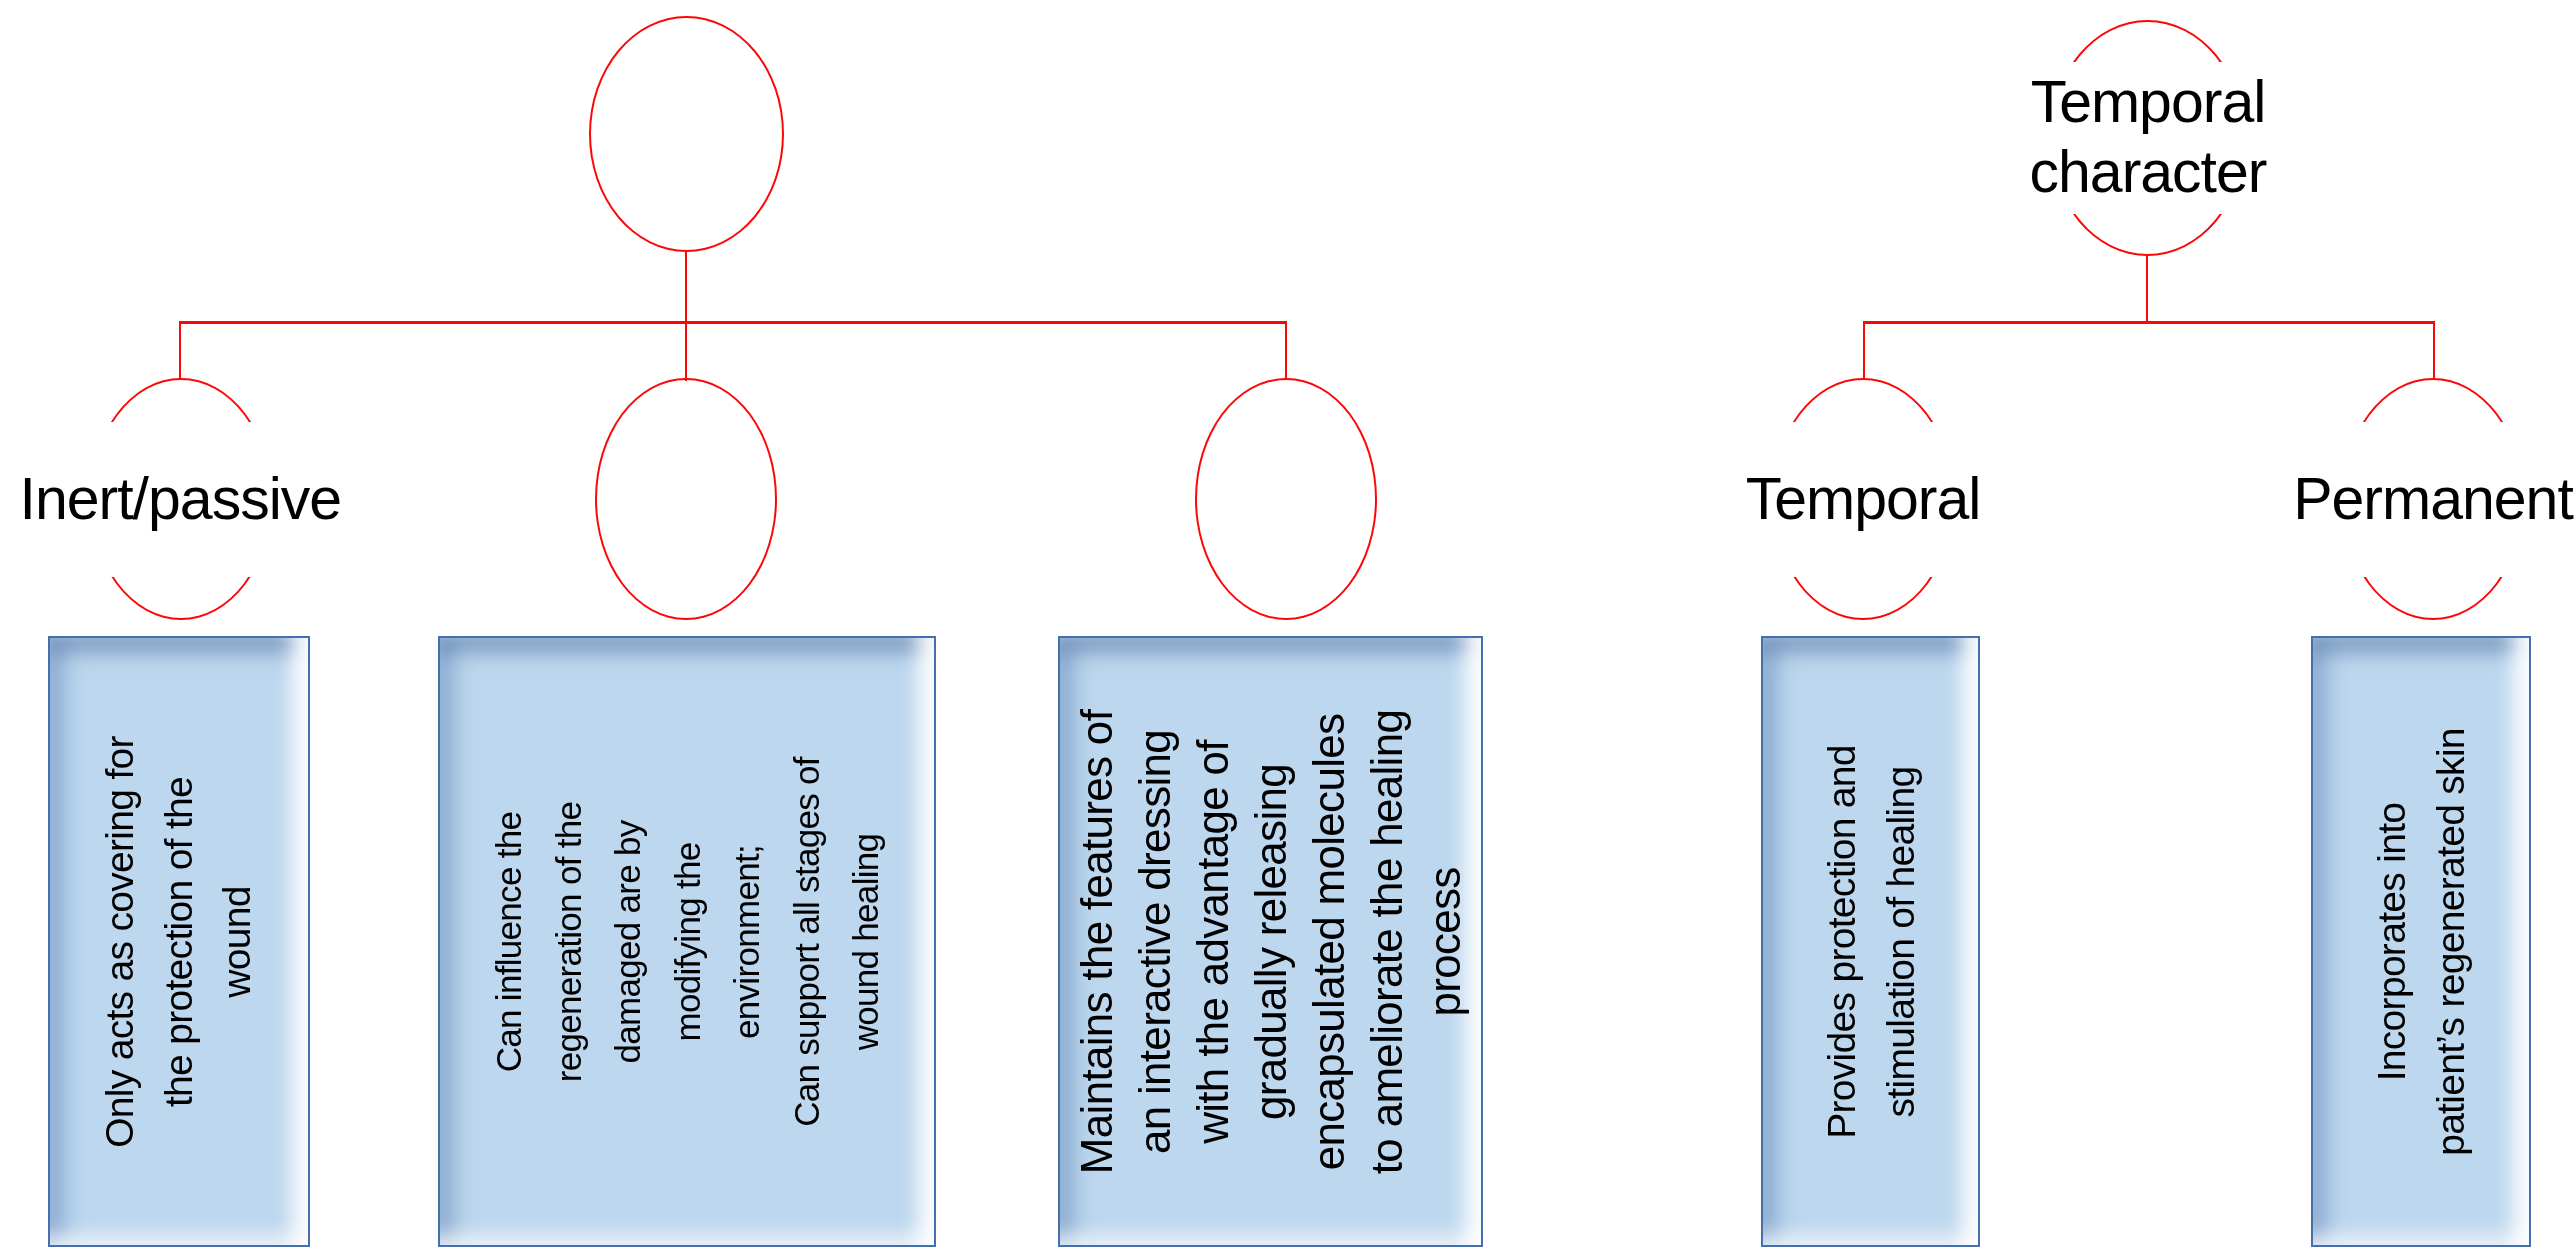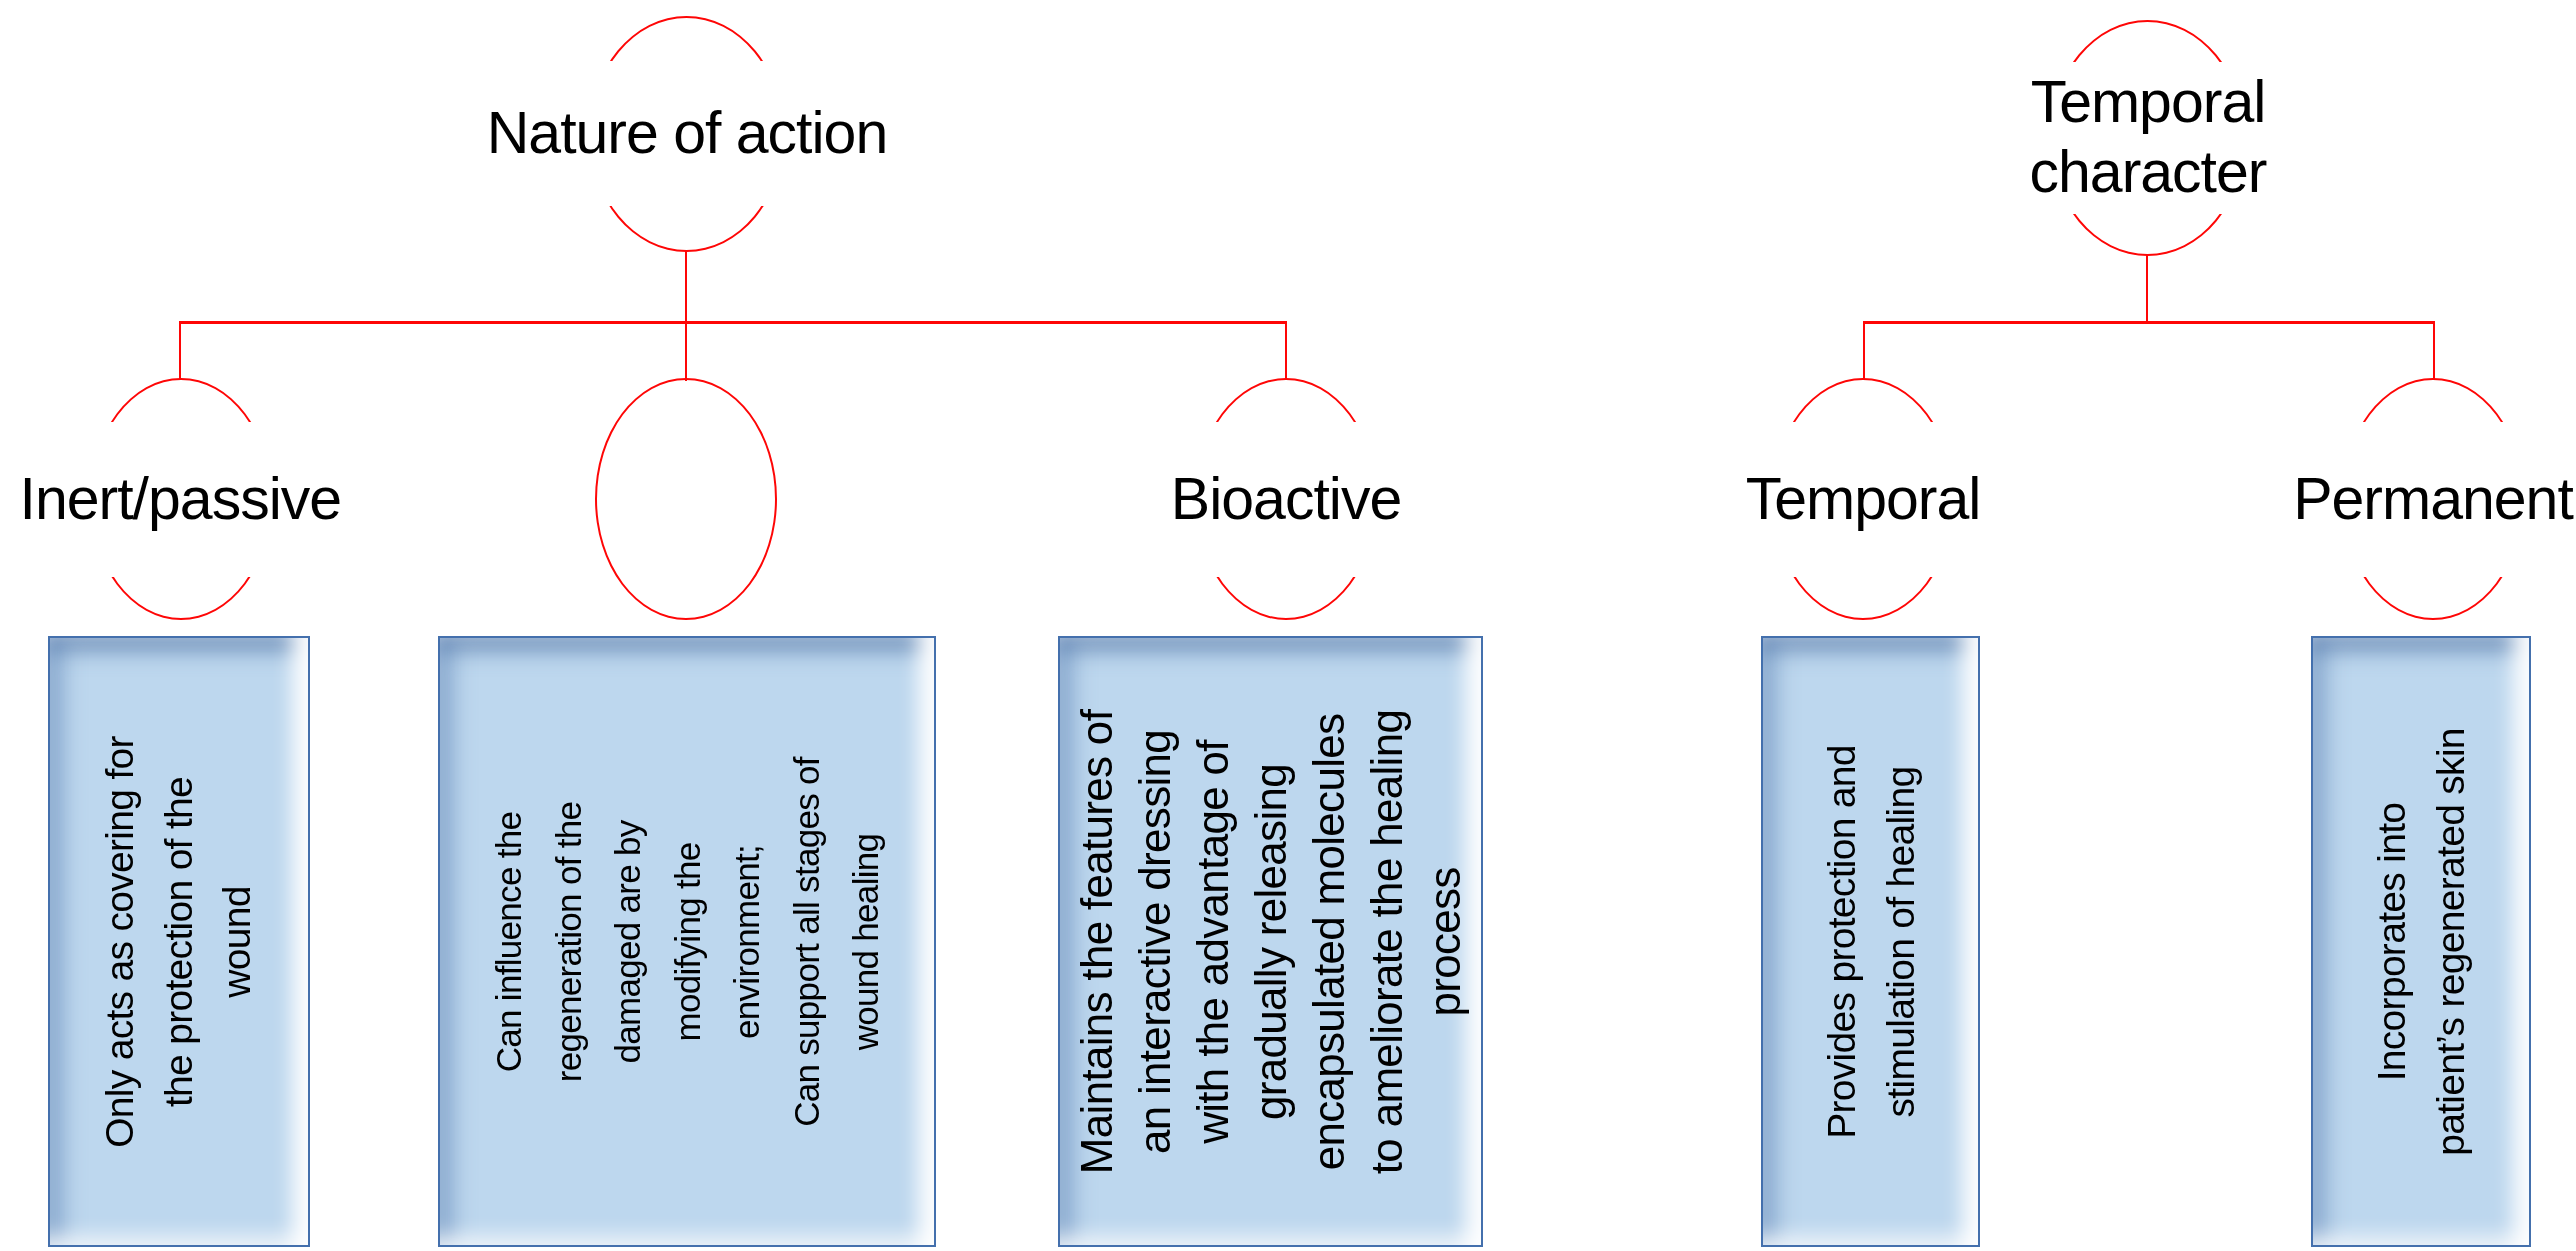--- a/index.html
+++ b/index.html
@@ -67,33 +67,31 @@
   <div class="line" style="left:179px; top:324px; width:2px; height:56px;"></div>
   <div class="line" style="left:685px; top:324px; width:2px; height:57px;"></div>
   <div class="line" style="left:1285px; top:324px; width:2px; height:56px;"></div>
 
   <div class="line" style="left:2146px; top:254px; width:2px; height:69px;"></div>
   <div class="line" style="left:1863px; top:321px; width:572px; height:2.7px;"></div>
   <div class="line" style="left:1863px; top:324px; width:2px; height:56px;"></div>
   <div class="line" style="left:2433px; top:324px; width:2px; height:56px;"></div>
 
   <div class="ellipse" style="left:589px; top:15.5px; width:195px; height:236px;"></div>
-  <div class="mask" style="left:431px; top:61px; width:512px; height:145px;">Nature of action</div>
 
   <div class="ellipse" style="left:2050px; top:19.5px; width:195px; height:236px;"></div>
   <div class="mask" style="left:1973px; top:62px; width:350px; height:152px;">Temporal
 character</div>
 
   <div class="ellipse" style="left:90px; top:378px; width:182px; height:242px;"></div>
   <div class="mask" style="left:-6.7px; top:422px; width:374px; height:155px;">Inert/passive</div>
 
   <div class="ellipse" style="left:595px; top:378px; width:182px; height:242px;"></div>
 
   <div class="ellipse" style="left:1195px; top:378px; width:182px; height:242px;"></div>
-  <div class="mask" style="left:1131px; top:422px; width:310px; height:155px;">Bioactive</div>
 
   <div class="ellipse" style="left:1772px; top:378px; width:182px; height:242px;"></div>
   <div class="mask" style="left:1698px; top:422px; width:330px; height:155px;">Temporal</div>
 
   <div class="ellipse" style="left:2342px; top:378px; width:182px; height:242px;"></div>
   <div class="mask" style="left:2278px; top:422px; width:310px; height:155px;">Permanent</div>
 
   <div class="bbox" style="left:48px; top:636px; width:262px; height:611px;">
     <div class="rot fs-a">Only acts as covering for
 the protection of the

